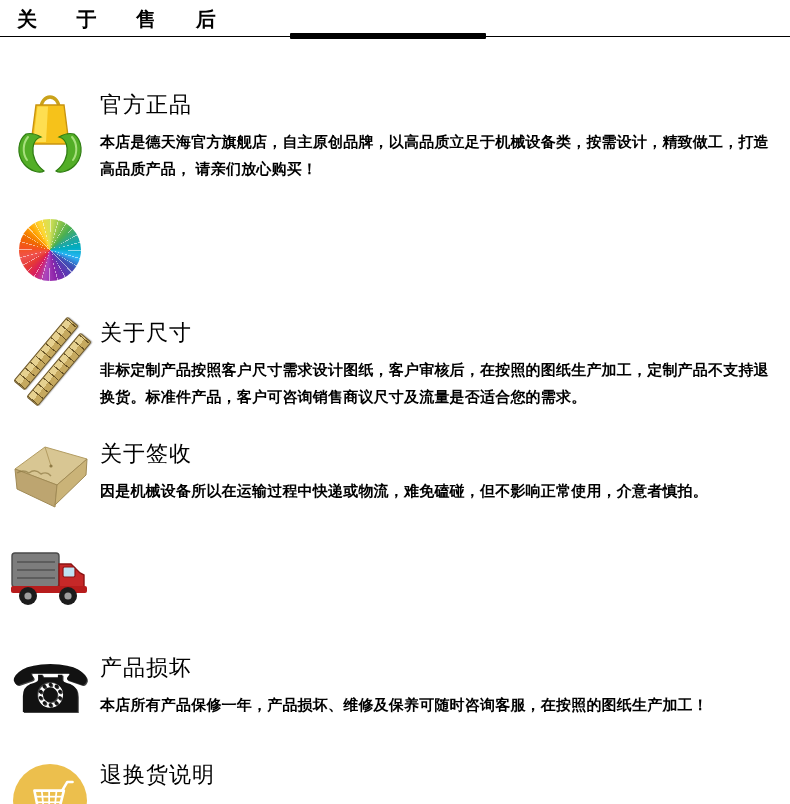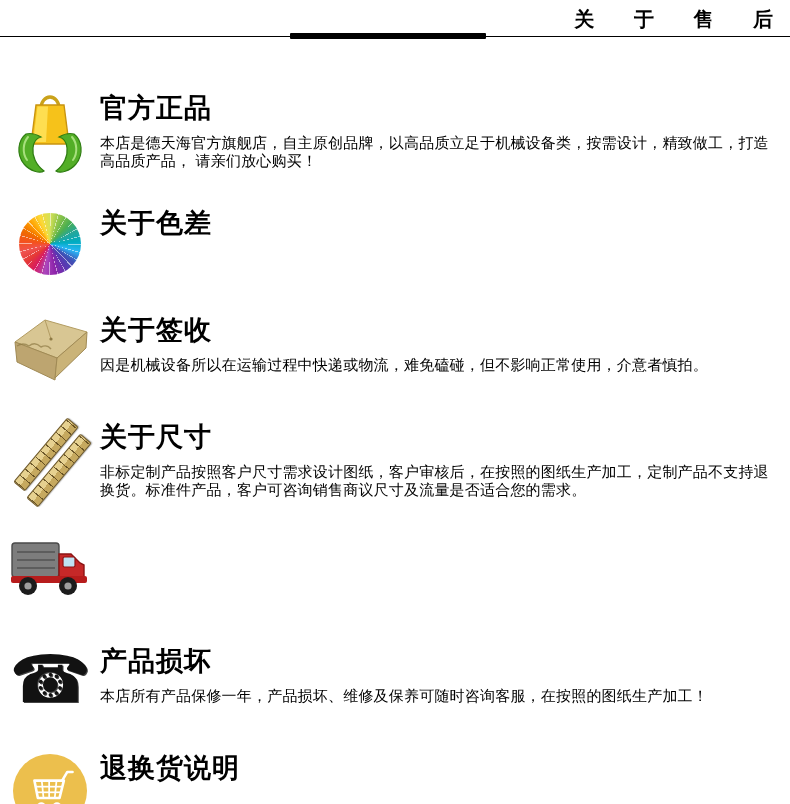--- a/index.html
+++ b/index.html
@@ -6,21 +6,21 @@
   body{
     width:790px;
     font-family:"Liberation Sans","DejaVu Sans",sans-serif;
     color:#000;
   }
   .page{width:790px;position:relative;}
 
   
   .header{position:relative;height:42px;padding-top:6px;}
   .header-title{
-    text-align:right;
+    text-align:left;
     font-size:20px;
     font-weight:bold;
     letter-spacing:17px;
     padding-left:17px; 
     position:relative;
     z-index:2;
   }
   .header-thinline{
     position:absolute;left:0;top:36px;width:790px;height:0;
     border-top:1px solid #000;z-index:1;
@@ -41,30 +41,31 @@
   .icon-col{
     width:100px;
     flex:0 0 100px;
     display:flex;
     justify-content:center;
     align-items:flex-start;
     padding-top:2px;
   }
   .content-col{flex:1;padding-right:18px;}
   .section-title{
-    font-size:27px;
-    font-weight:bold;
+    font-size:22px;
+    font-weight:normal;
     margin:2px 0 8px 0;
     letter-spacing:1px;
   }
   .section-body{
     font-size:15px;
-    line-height:18px;
+    line-height:27px;
     max-width:678px;
     letter-spacing:0.2px;
+    font-weight:bold;
   }
 
   
   .icon-bag{width:68px;height:86px;}
 
   
   .icon-colorwheel{
     width:62px;height:62px;border-radius:50%;margin-top:8px;
     background:
       repeating-conic-gradient(rgba(255,255,255,.55) 0deg 1.6deg, rgba(255,255,255,0) 1.6deg 15deg),
@@ -133,51 +134,50 @@
         <div class="section-title">官方正品</div>
         <div class="section-body">本店是德天海官方旗舰店，自主原创品牌，以高品质立足于机械设备类，按需设计，精致做工，打造高品质产品， 请亲们放心购买！</div>
       </div>
     </div>
 
     <div class="section">
       <div class="icon-col">
         <div class="icon-colorwheel"></div>
       </div>
       <div class="content-col">
-        <div class="section-title">关于色差</div>
+      </div>
+    </div>
+
+    <div class="section">
+      <div class="icon-col">
+        <div class="icon-rulers">
+          <div class="ruler ruler-1"></div>
+          <div class="ruler ruler-2"></div>
+        </div>
+      </div>
+      <div class="content-col">
+        <div class="section-title">关于尺寸</div>
+        <div class="section-body">非标定制产品按照客户尺寸需求设计图纸，客户审核后，在按照的图纸生产加工，定制产品不支持退换货。标准件产品，客户可咨询销售商议尺寸及流量是否适合您的需求。</div>
       </div>
     </div>
 
     <div class="section">
       <div class="icon-col">
         <svg width="82" height="72" viewBox="0 0 82 72">
           <polygon points="6,30 36,8 78,20 48,46" fill="#d8c693" stroke="#b39c62" stroke-width="1"></polygon>
           <polygon points="6,30 48,46 46,68 8,50" fill="#bda570" stroke="#a08a55" stroke-width="1"></polygon>
           <polygon points="48,46 78,20 77,36 46,66" fill="#cab378" stroke="#a08a55" stroke-width="1"></polygon>
           <line x1="36" y1="8" x2="42" y2="27" stroke="#b39c62" stroke-width="1"></line>
           <path d="M8 34 q6 -4 12 0 q6 -5 12 1 q6 -3 10 2" fill="none" stroke="#8e7a45" stroke-width="1.4" opacity="0.7"></path>
           <circle cx="42" cy="27" r="1.6" fill="#8e7a45"></circle>
         </svg>
       </div>
       <div class="content-col">
         <div class="section-title">关于签收</div>
         <div class="section-body">因是机械设备所以在运输过程中快递或物流，难免磕碰，但不影响正常使用，介意者慎拍。</div>
-      </div>
-    </div>
-
-    <div class="section">
-      <div class="icon-col">
-        <div class="icon-rulers">
-          <div class="ruler ruler-1"></div>
-          <div class="ruler ruler-2"></div>
-        </div>
-      </div>
-      <div class="content-col">
-        <div class="section-title">关于尺寸</div>
-        <div class="section-body">非标定制产品按照客户尺寸需求设计图纸，客户审核后，在按照的图纸生产加工，定制产品不支持退换货。标准件产品，客户可咨询销售商议尺寸及流量是否适合您的需求。</div>
       </div>
     </div>
 
     <div class="section">
       <div class="icon-col">
         <svg width="84" height="64" viewBox="0 0 84 64">
           <rect x="4" y="7" width="47" height="34" rx="3" fill="#7d7d7d" stroke="#4a4a4a" stroke-width="1.4"></rect>
           <line x1="9" y1="16" x2="47" y2="16" stroke="#5d5d5d" stroke-width="2"></line>
           <line x1="9" y1="24" x2="47" y2="24" stroke="#5d5d5d" stroke-width="2"></line>
           <line x1="9" y1="32" x2="47" y2="32" stroke="#5d5d5d" stroke-width="2"></line>

